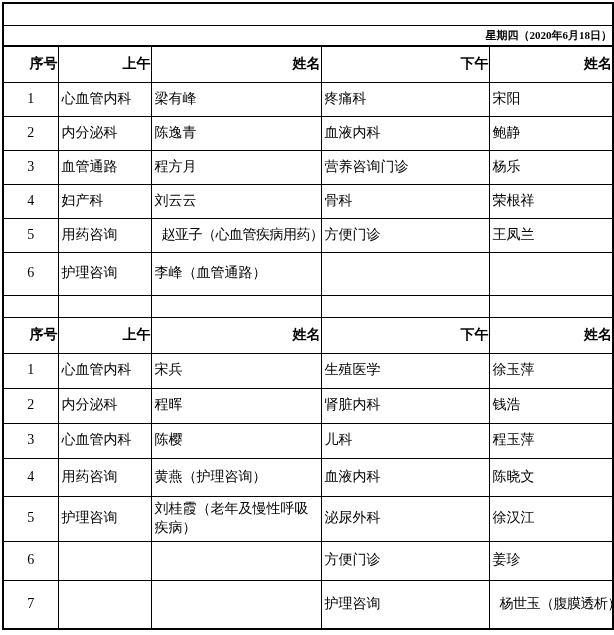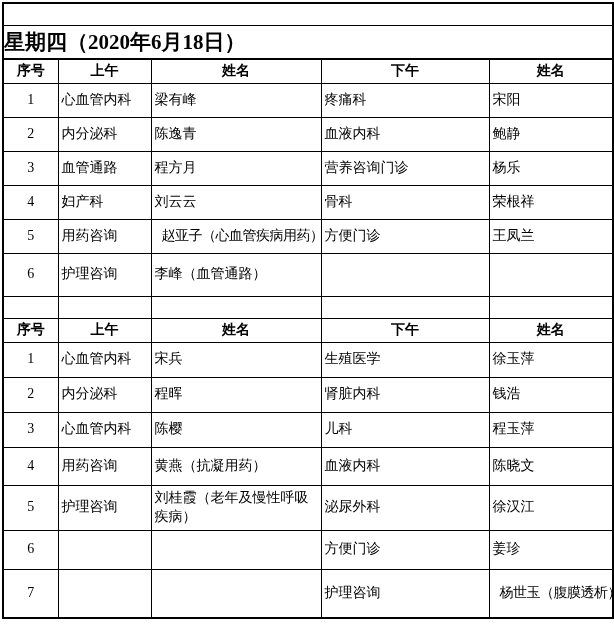--- a/index.html
+++ b/index.html
@@ -33,29 +33,29 @@
     border: 1px solid #000000;
     font-size: 14px;
     line-height: 1.35;
     padding: 1px 1px 1px 3px;
     vertical-align: middle;
     overflow: hidden;
   }
   tr.top-empty td { border: 1px solid #000; }
   tr.day-title td {
     font-weight: bold;
-    font-size: 21px;
-    text-align: left;
+    font-size: 11px;
+    text-align: right;
     border-bottom: 2px solid #000000;
     padding: 2px 0;
   }
   tr.col-head td {
     font-weight: bold;
-    text-align: center;
-    padding: 2px 0;
+    text-align: right;
+    padding: 8px 0;
   }
   td.num { text-align: center; padding: 1px 0; }
   td.tight { white-space: nowrap; padding-left: 10px; padding-right: 0; letter-spacing: -0.5px; }
   
   tr.h22 { height: 22px; }
   tr.h21 { height: 21px; }
   tr.h34 { height: 34px; }
   tr.h35 { height: 35px; }
   tr.h38 { height: 38px; }
   tr.h39 { height: 39px; }
@@ -170,21 +170,21 @@
       <tr class="h35">
         <td class="num">3</td>
         <td>心血管内科</td>
         <td>陈樱</td>
         <td>儿科</td>
         <td>程玉萍</td>
       </tr>
       <tr class="h38">
         <td class="num">4</td>
         <td>用药咨询</td>
-        <td>黄燕（抗凝用药）</td>
+        <td>黄燕（护理咨询）</td>
         <td>血液内科</td>
         <td>陈晓文</td>
       </tr>
       <tr class="h45">
         <td class="num">5</td>
         <td>护理咨询</td>
         <td>刘桂霞（老年及慢性呼吸疾病）</td>
         <td>泌尿外科</td>
         <td>徐汉江</td>
       </tr>

